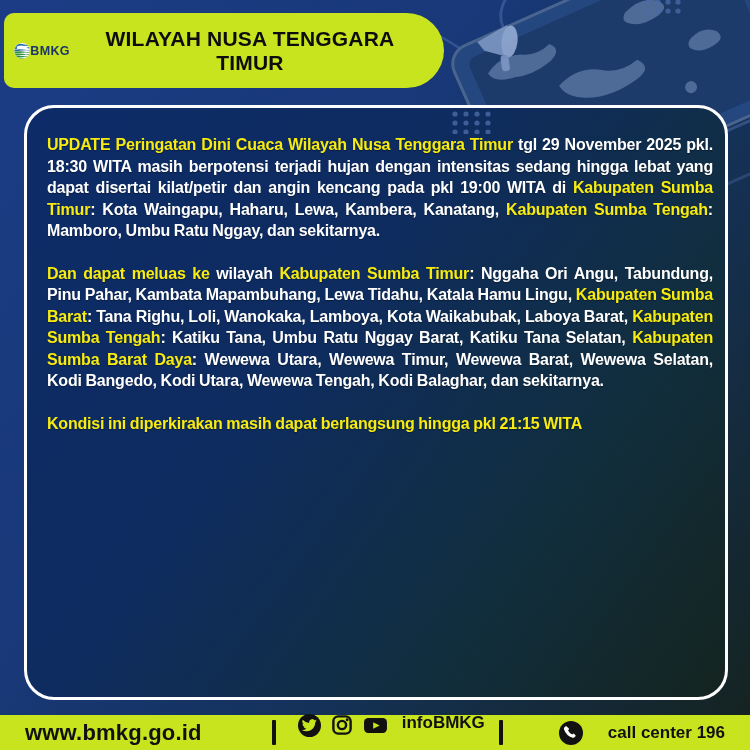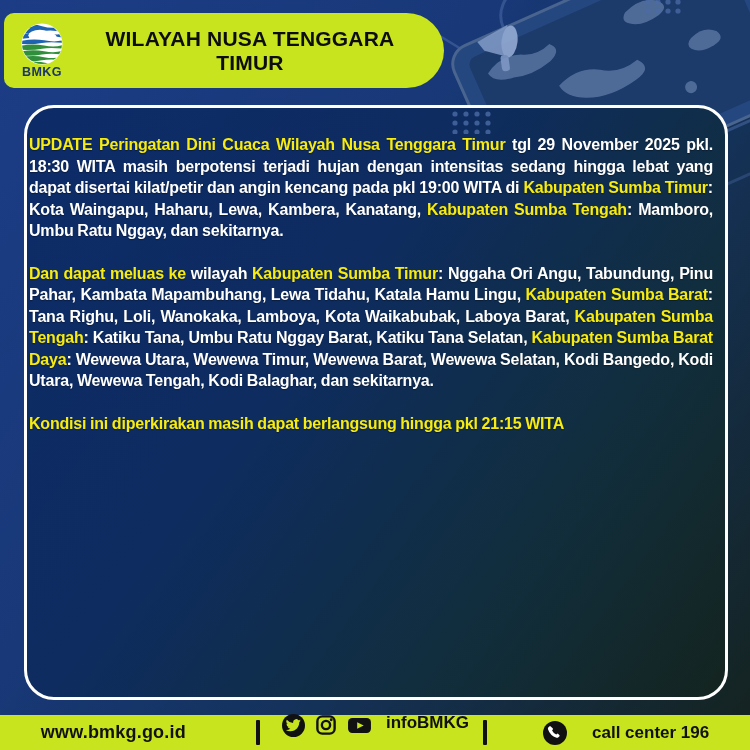--- a/index.html
+++ b/index.html
@@ -17,48 +17,48 @@
   .decor{position:absolute; top:0; left:0; z-index:1; pointer-events:none;}
   .dots-over{position:absolute; left:450px; top:110px; z-index:4; pointer-events:none;}
 
   
   .banner{
     position:absolute; left:4px; top:13px; width:440px; height:75px; z-index:5;
     background:var(--accent-lime);
     border-radius:10px 38px 38px 10px;
     display:flex; align-items:center; padding-left:10px; box-sizing:border-box;
   }
-  .logo{width:56px; display:flex; flex-direction:column; align-items:center; line-height:1;}
+  .logo{width:56px; display:flex; flex-direction:row; align-items:center; line-height:1;}
   .logo-label{font-size:12.5px; font-weight:bold; color:var(--logo-navy); letter-spacing:.4px; margin-top:1px;}
   .banner-title{flex:1; text-align:center; color:var(--title-text); font-weight:bold;
     font-size:21px; line-height:24px; letter-spacing:.2px; padding-right:14px;}
 
   
   .panel{
     position:absolute; left:24px; top:105px; width:704px; height:595px; z-index:3;
     box-sizing:border-box; border:3px solid #fff; border-radius:30px;
     background:linear-gradient(126deg,var(--panel-top) 0%,#0E2C5F 40%,#112E3E 72%,var(--panel-bottom) 100%);
-    padding:26px 12px 0 2px;
+    padding:26px 12px 0 20px;
   }
   .panel p{
     margin:0 0 21px 0; color:var(--text-white);
     font-size:16px; font-weight:bold; line-height:21.5px;
     text-align:justify; letter-spacing:-0.2px; word-spacing:-0.5px;
     text-shadow:0 1px 1px rgba(0,0,0,.35);
   }
   .seg-hl{color:var(--highlight-yellow);}
   .seg-base{color:var(--text-white);}
 
   
   .footer{
     position:absolute; left:0; bottom:0; width:750px; height:35px; z-index:5;
     background:var(--accent-lime); color:#111;
     display:flex; align-items:center; justify-content:center;
   }
-  .footer .website{font-size:18px; font-weight:bold; letter-spacing:.2px; margin-right:70px;}
+  .footer .website{font-size:22px; font-weight:bold; letter-spacing:.2px; margin-right:70px;}
   .f-div{width:4px; height:25px; background:#111; border-radius:1px;}
   .social-group{display:flex; gap:10px; margin:0 14px 15px 22px;}
   .social-group .handle{font-size:17px; font-weight:600; margin-left:4px;}
   .call-group{display:flex; align-items:center; gap:25px; margin-left:56px;}
   .call-group .call-label{font-size:17px; font-weight:600;}
   .icon-btn{display:flex; align-items:center;}
 </style>
 </head>
 <body>
 

